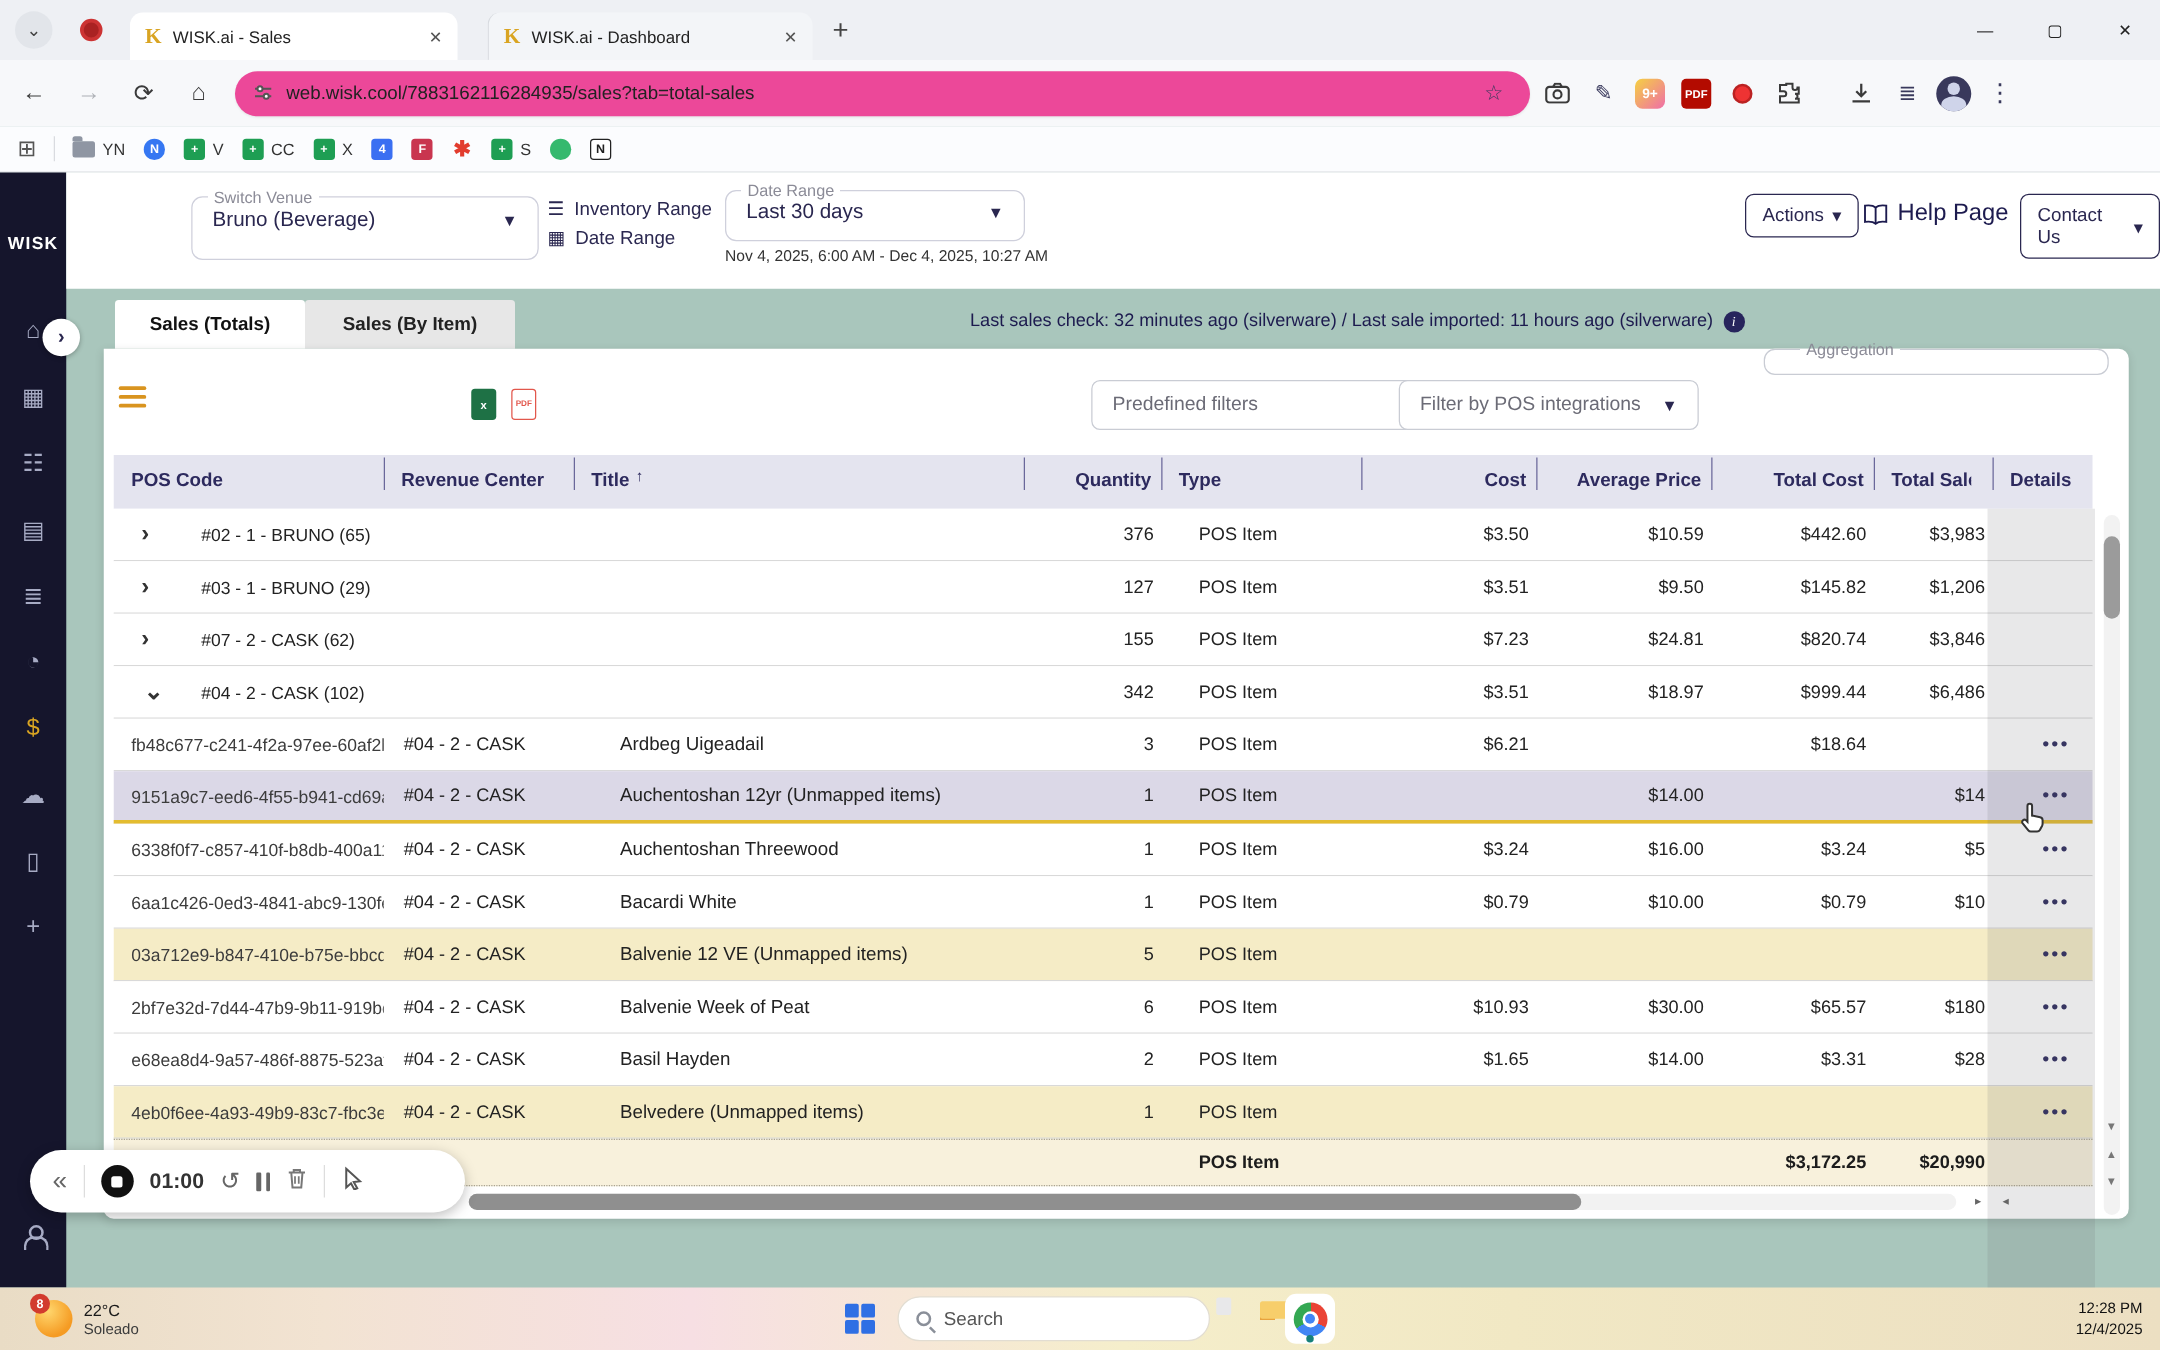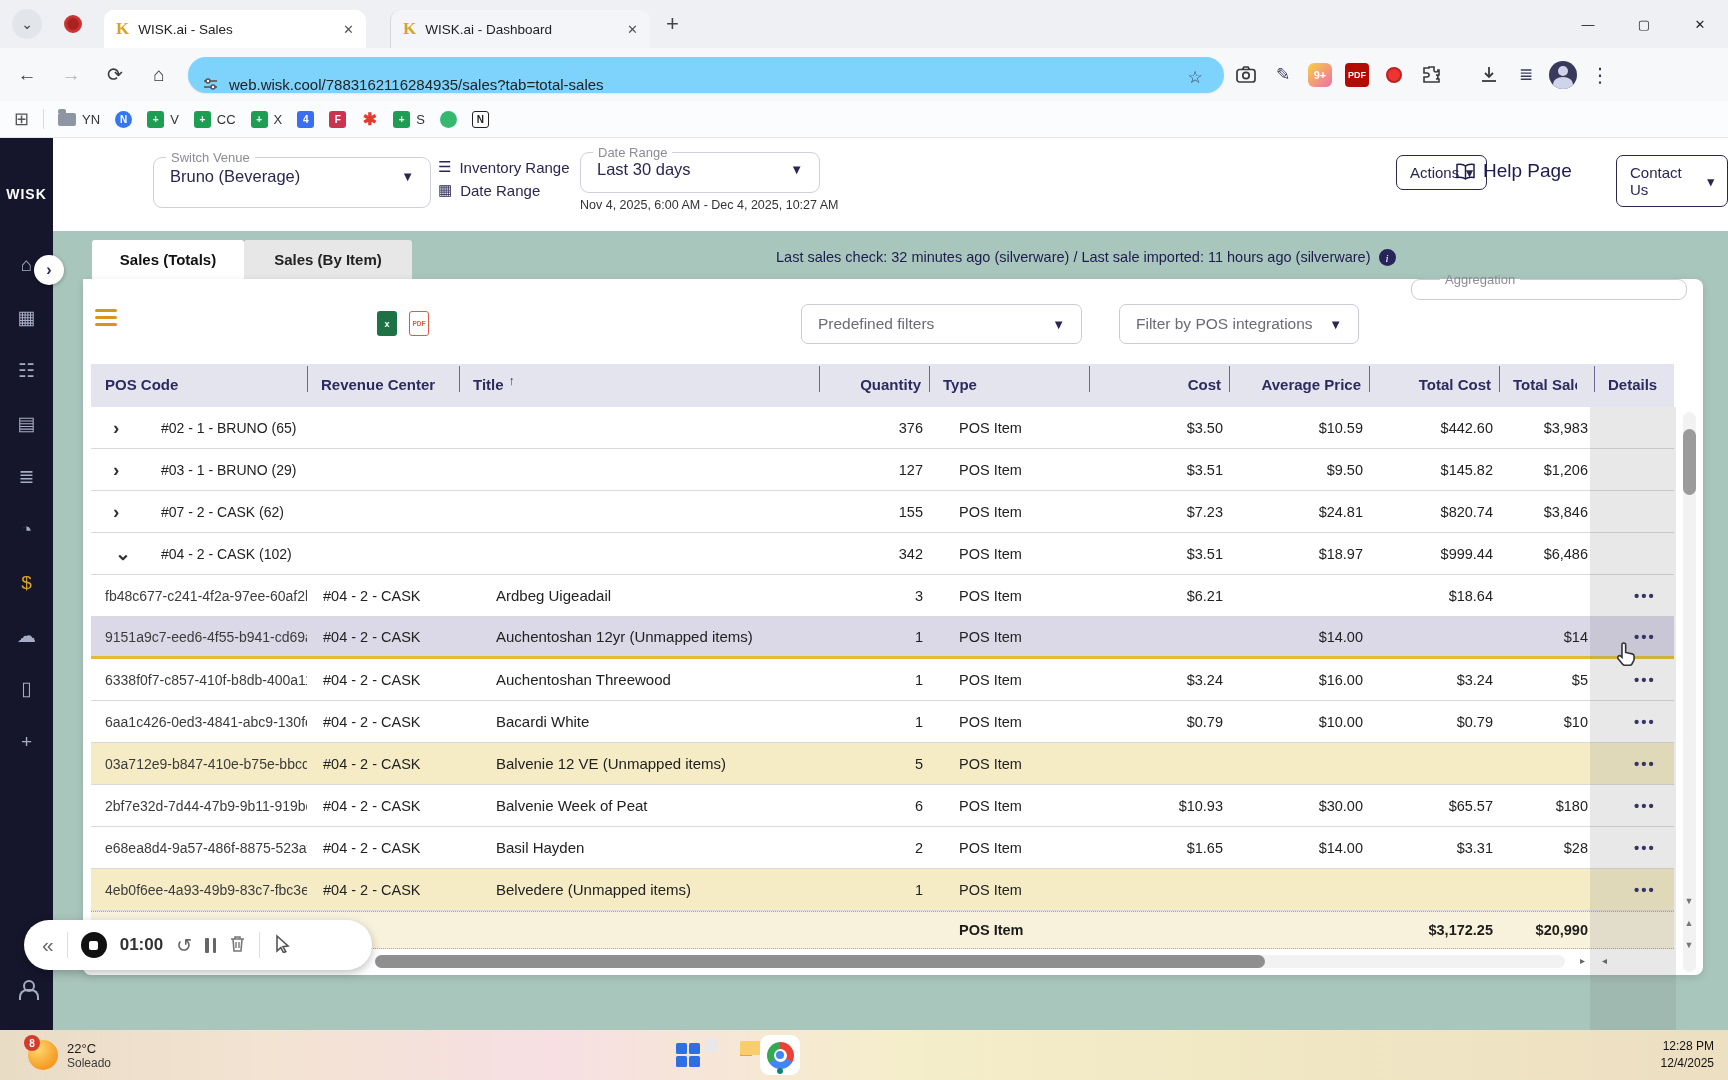--- a/index.html
+++ b/index.html
@@ -17,21 +17,21 @@
   .tab .fav{font-weight:bold;color:#d9a422;font-size:17px;margin-right:9px;font-family:"Liberation Serif",serif}
   .tab .t{font-size:13.5px;color:#222;flex:1;white-space:nowrap;overflow:hidden}
   .tab .x{color:#555;font-size:13px;margin-left:8px}
   .newtab{font-size:22px;color:#444;margin-left:16px}
   .wincontrols{margin-left:auto;display:flex;align-items:center;height:100%}
   .winbtn{width:56px;height:100%;display:flex;align-items:center;justify-content:center;font-size:13px;color:#222}
 
   .navrow{position:absolute;top:48px;left:0;width:1728px;height:53px;background:#f7f8fa;display:flex;align-items:center}
   .nav-ic{width:34px;height:34px;border-radius:50%;display:flex;align-items:center;justify-content:center;font-size:19px;color:#3a3a3a;margin-left:10px}
   .nav-ic.dis{color:#b0b3b8}
-  .urlpill{height:36px;background:#7dd3fc;border-radius:18px;flex:0 0 1036px;margin-left:12px;display:flex;align-items:flex-end;padding:0 14px;box-shadow:0 1px 2px rgba(0,0,0,.08)}
+  .urlpill{height:36px;background:#ec4899;border-radius:18px;flex:0 0 1036px;margin-left:12px;display:flex;align-items:center;padding:0 14px;box-shadow:0 1px 2px rgba(0,0,0,.08)}
   .url{font-size:15px;color:#222;flex:1;white-space:nowrap;overflow:hidden;margin-left:10px}
   .ext{width:30px;height:30px;display:flex;align-items:center;justify-content:center;margin-left:7px;font-size:17px;color:#39395c}
   .badge9{width:24px;height:24px;border-radius:6px;background:linear-gradient(135deg,#f5d142,#ef6ea8);color:#fff;font-size:11px;font-weight:bold;display:flex;align-items:center;justify-content:center}
   .pdfic{width:24px;height:24px;border-radius:4px;background:#b30b00;color:#fff;font-size:9px;font-weight:bold;display:flex;align-items:center;justify-content:center}
   .reddot{width:16px;height:16px;border-radius:50%;background:#e33;border:2px solid #b22}
   .avatar{width:28px;height:28px;border-radius:50%;background:#39395c;position:relative;overflow:hidden}
   .avatar::before{content:"";position:absolute;left:9px;top:5px;width:10px;height:10px;border-radius:50%;background:#cfd4ea}
   .avatar::after{content:"";position:absolute;left:4px;top:16px;width:20px;height:14px;border-radius:50%;background:#cfd4ea}
 
   .bookbar{position:absolute;top:101px;left:0;width:1728px;height:37px;background:#fbfcfe;border-bottom:1px solid #e3e5e9;display:flex;align-items:center;gap:14px;padding-left:14px}
@@ -319,21 +319,21 @@
         <span class="chev">▼</span>
       </div>
   </fieldset>
   <div class="date-sub" style="left:527px;top:60px">Nov 4, 2025, 6:00 AM - Dec 4, 2025, 10:27 AM</div>
   <div class="abs" style="left:1343px;top:17px">
     <span class="hbtn">
         <span>Actions</span>
         <span class="chev">▾</span>
       </span>
   </div>
-  <div class="helplink abs" style="left:1402px;top:22px">
+  <div class="helplink abs" style="left:1437px;top:22px">
     <svg width="21" height="17" viewBox="0 0 21 17">
         <path d="M10.5 3C8.5 1.2 5.5 1 2 1.5v13c3.5-.5 6.5-.3 8.5 1.5 2-1.8 5-2 8.5-1.5v-13C15.5 1 12.5 1.2 10.5 3z" fill="none" stroke="#1d1b4f" stroke-width="1.5"></path>
         <path d="M10.5 3v13" stroke="#1d1b4f" stroke-width="1.5"></path>
       </svg>
     <span>Help Page</span>
   </div>
   <div class="abs" style="left:1563px;top:17px">
     <span class="hbtn">
         <span>Contact Us</span>
         <span class="chev">▾</span>
@@ -353,21 +353,21 @@
 </div>
 
 <div class="card">
   <div class="burger">
       <i></i>
       <i></i>
       <i></i>
     </div>
   <div class="fic" style="left:294px;background:#1e7145;color:#fff">x</div>
   <div class="fic" style="left:326px;border:1.5px solid #e2574c;color:#e2574c;background:#fff;font-size:6.5px">PDF</div>
-  <div class="filterdd" style="left:718px;width:281px">
+  <div class="filterdd" style="left:790px;width:281px">
     <span>Predefined filters</span>
       <span class="chev">▼</span>
   </div>
   <div class="filterdd" style="left:1036px;width:240px">
     <span>Filter by POS integrations</span>
       <span class="chev">▼</span>
   </div>
   <fieldset class="agg">
     <legend>Aggregation</legend>
   </fieldset>
@@ -624,20 +624,24 @@
       <div class="t1">22°C</div>
       <div class="t2">Soleado</div>
     </span>
   </div>
   <span class="startic">
       <i></i>
       <i></i>
       <i></i>
       <i></i>
     </span>
+  <div class="tsearch">
+    <span class="mag"></span>
+    <span>Search</span>
+  </div>
   <span class="tb-ic"><span class="winic"></span></span>
   <span class="tb-ic"><span class="fold"></span></span>
   <span class="tb-ic chromecard">
       <span class="chromeic"></span>
       <span class="chromedot"></span>
     </span>
   <div class="clock">
     <div>12:28 PM</div>
     <div>12/4/2025</div>
   </div>

